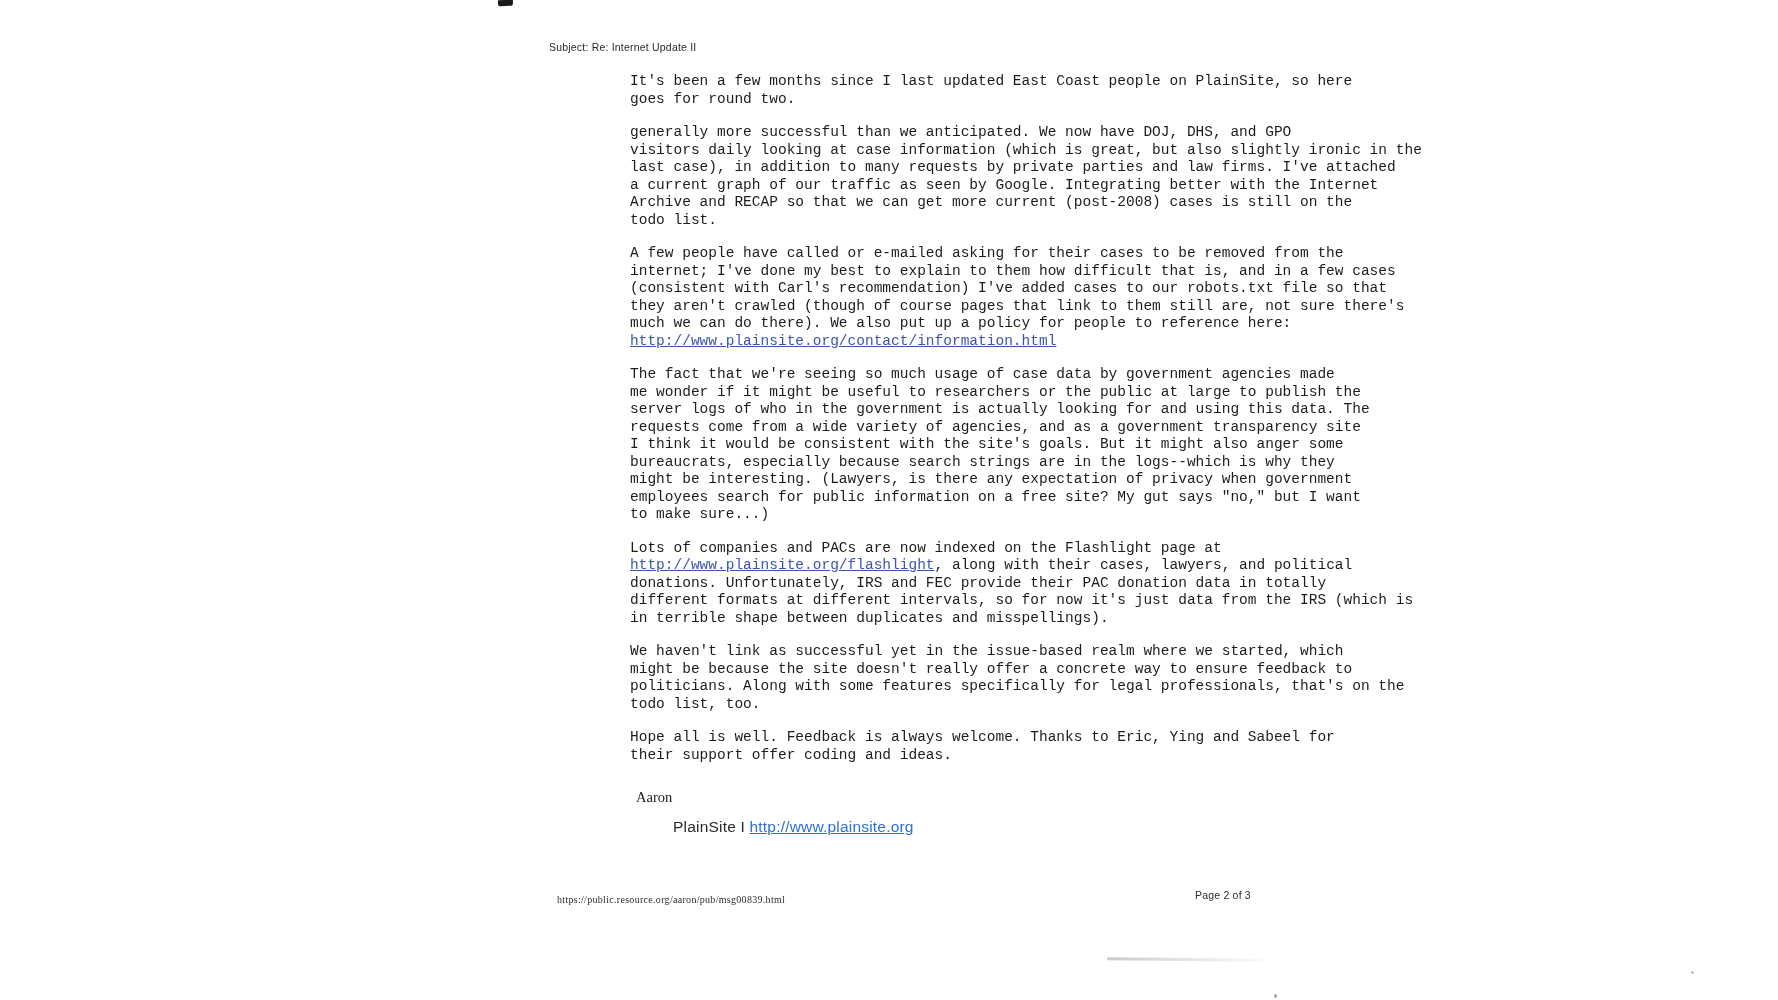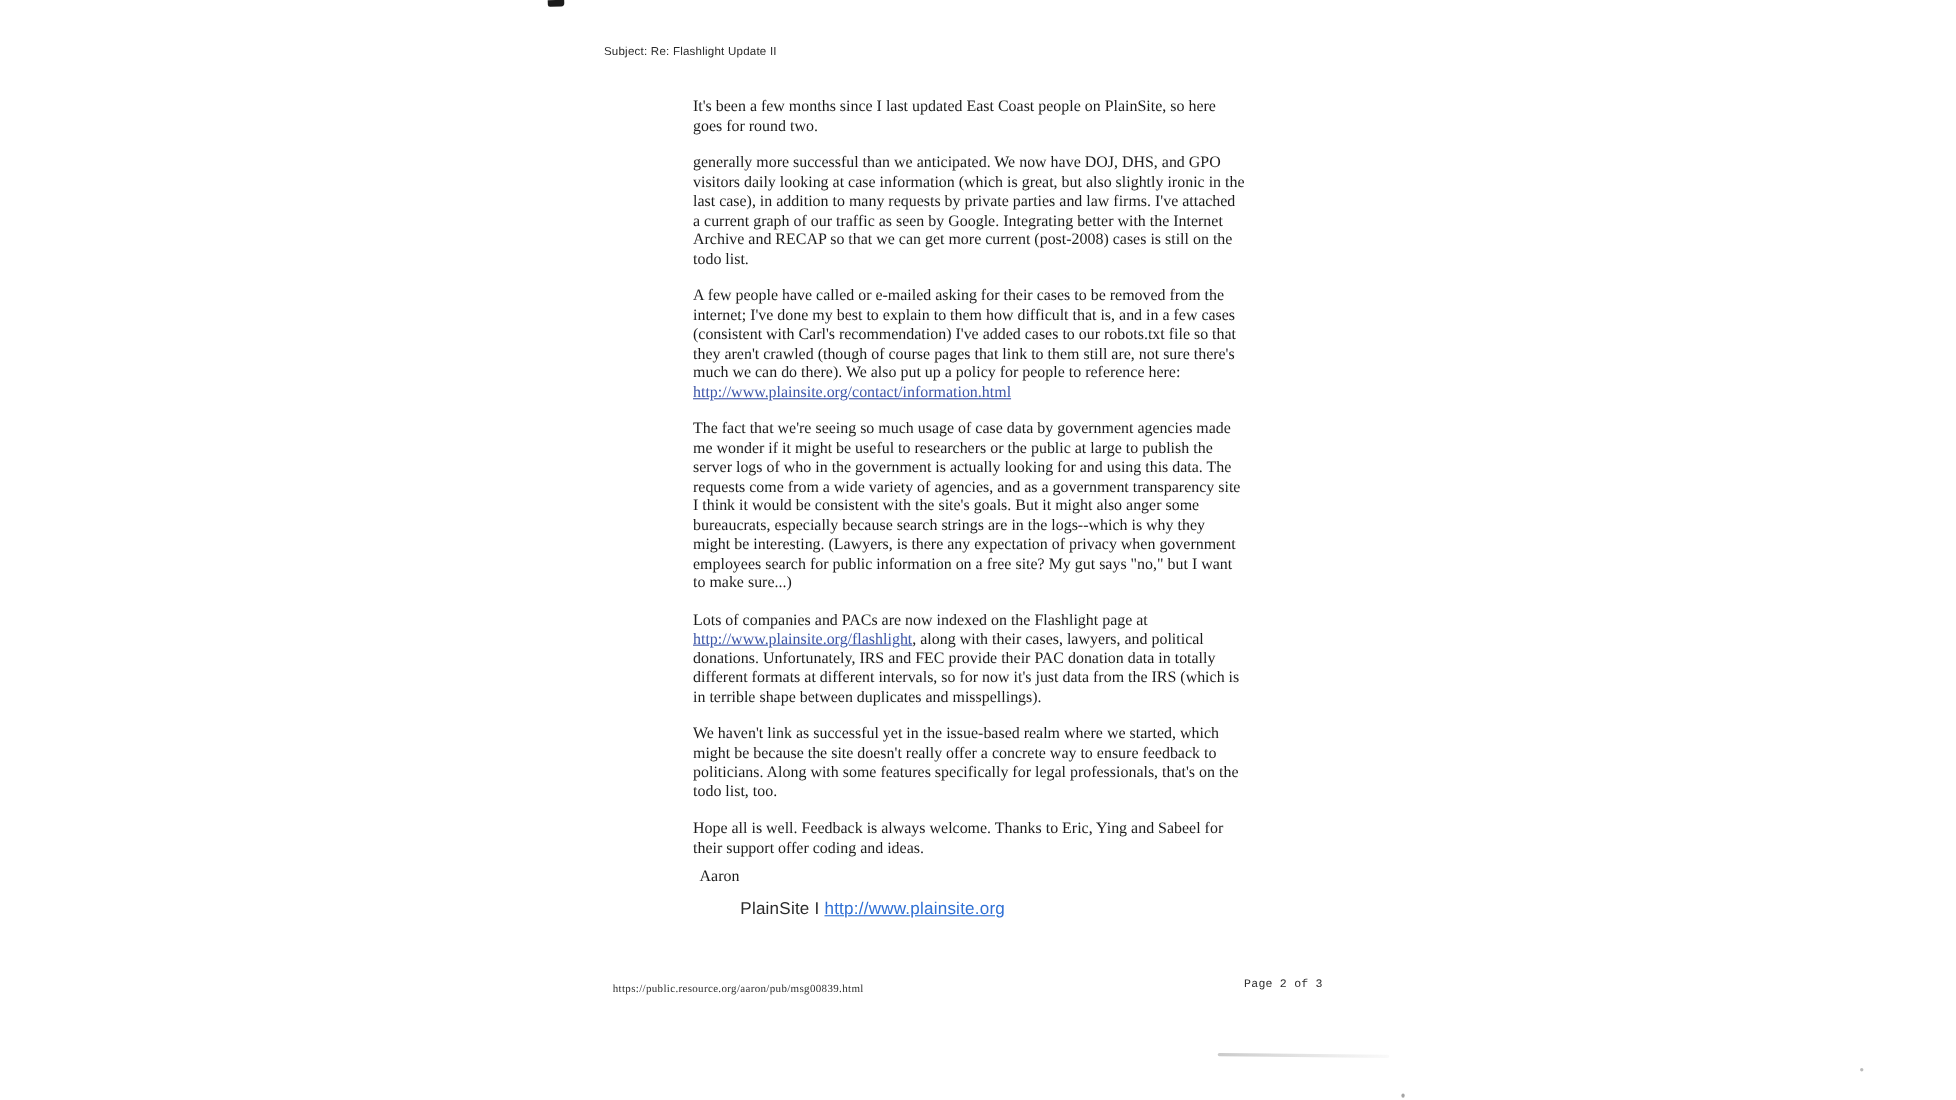--- a/index.html
+++ b/index.html
@@ -14,60 +14,60 @@
   .subject{
     position:absolute;left:549px;top:41px;
     font-family:"Liberation Sans", sans-serif;
     font-size:10.5px;color:#2a2a2a;letter-spacing:0.2px;
   }
   .body{
     position:absolute;left:630px;top:73px;
     font-size:14.5px;line-height:17.5px;color:#1c1c1c;
     white-space:nowrap;
   }
-  .para{margin:16px 0 16px 0;}
+  .para{margin:0 0 16px 0;font-family:Liberation Mono, monospace;}
   .para:last-child{margin-bottom:0;}
   .line{height:17.5px;}
   a.body-link{color:var(--serif-link,#3c55a8);text-decoration:underline;cursor:pointer;}
   .sig-name{
     position:absolute;left:636px;top:789px;
     font-size:14.5px;color:#1c1c1c;
   }
   .sig-line{
     position:absolute;left:633px;top:818px;
     font-family:"Liberation Sans", sans-serif;
     font-size:15.5px;color:#2a2a2a;letter-spacing:0.2px;margin-left:40px;
   }
   .sig-line a{color:var(--sig-link,#2e6fd4);text-decoration:underline;cursor:pointer;}
   .footer-url{
     position:absolute;left:533px;top:894px;
     font-family:Liberation Serif, serif;
     font-size:10px;color:#2d2d2d;letter-spacing:0.3px;padding-left:24px;
   }
   .footer-page{
-    position:absolute;left:1131px;top:889px;
-    font-family:Liberation Mono, monospace;
+    position:absolute;left:1195px;top:889px;
+    font-family:Liberation Sans, sans-serif;
     font-size:10.5px;color:#2d2d2d;letter-spacing:0.2px;text-align:center;
   }
   
   .shadow-line{
     position:absolute;left:1107px;top:958px;width:156px;height:3px;
     background:linear-gradient(90deg, rgba(160,160,160,0.55), rgba(190,190,190,0.35) 60%, rgba(220,220,220,0.15));
     transform:rotate(0.6deg);border-radius:2px;
   }
   .dot1{position:absolute;left:1274px;top:994px;width:3px;height:4px;background:rgba(90,90,90,0.55);border-radius:50%;}
   .dot2{position:absolute;left:1691px;top:971px;width:3px;height:3px;background:rgba(120,120,120,0.5);border-radius:50%;}
 </style>
 </head>
 <body style="--serif-link: #3c55a8; --sig-link: #2e6fd4; color: rgb(28, 28, 28);">
 
 <div class="scan">
   <div class="topmark"></div>
 
-  <div class="subject">Subject: Re: Flashlight Update II</div>
+  <div class="subject">Subject: Re: Internet Update II</div>
 
   <div class="body" id="email-body">
       <div class="para">
         <div class="line"><span>It's been a few months since I last updated East Coast people on PlainSite, so here</span></div>
         <div class="line"><span>goes for round two.</span></div>
       </div>
       <div class="para">
         <div class="line"><span>generally more successful than we anticipated. We now have DOJ, DHS, and GPO</span></div>
         <div class="line"><span>visitors daily looking at case information (which is great, but also slightly ironic in the</span></div>
         <div class="line"><span>last case), in addition to many requests by private parties and law firms. I've attached</span></div>

